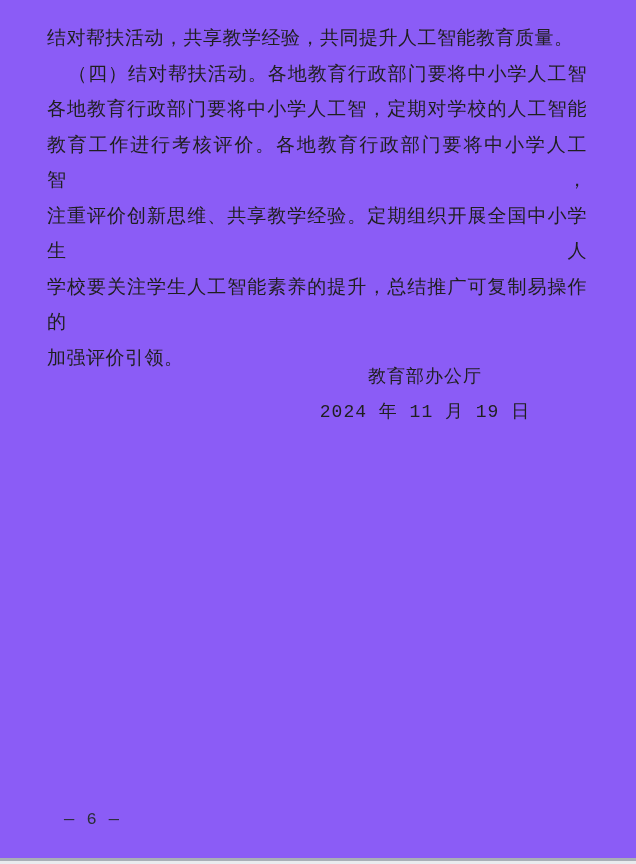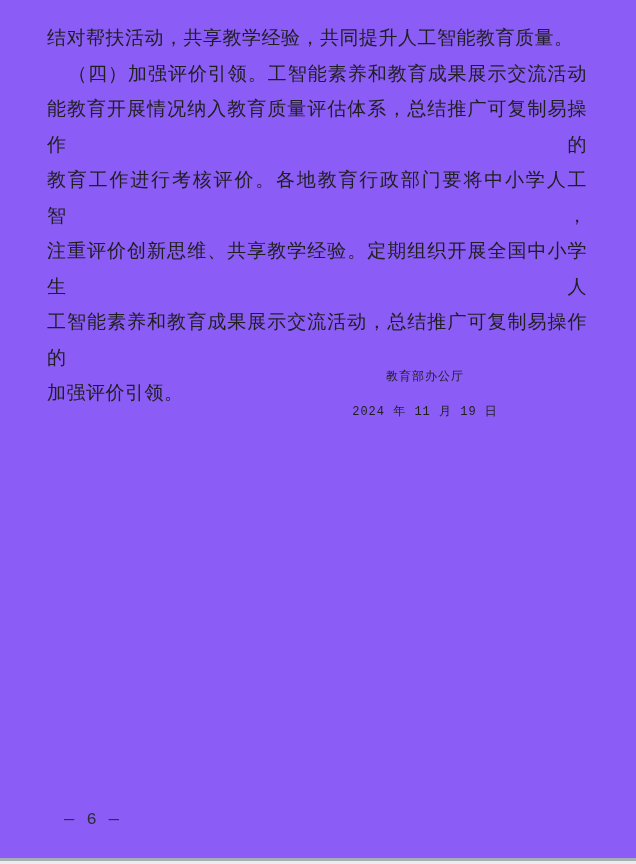--- a/index.html
+++ b/index.html
@@ -38,21 +38,21 @@
   .line.indent {
     padding-left: 21px;
   }
   
   .signature {
     position: absolute;
     left: 240px;
     top: 360px;
     width: 370px;
     text-align: center;
-    font-size: 12px;
+    font-size: 18px;
     line-height: 34.5px;
     letter-spacing: 1px;
     color: #1f1f1f;
   }
   
   .page-number {
     position: absolute;
     left: 64px;
     top: 810px;
     font-size: 17px;
@@ -76,25 +76,25 @@
     background: #e9ebee;
   }
 </style>
 </head>
 <body>
 
 <div class="page">
 
   <div class="body-text">
     <div class="line">结对帮扶活动，共享教学经验，共同提升人工智能教育质量。</div>
-    <div class="line indent just">（四）加强评价引领。工智能素养和教育成果展示交流活动</div>
-    <div class="line just">能教育开展情况纳入教育质量评估体系，总结推广可复制易操作的</div>
+    <div class="line indent just">（四）结对帮扶活动。各地教育行政部门要将中小学人工智</div>
+    <div class="line just">各地教育行政部门要将中小学人工智，定期对学校的人工智能</div>
     <div class="line just">教育工作进行考核评价。各地教育行政部门要将中小学人工智，</div>
     <div class="line just">注重评价创新思维、共享教学经验。定期组织开展全国中小学生人</div>
-    <div class="line just">工智能素养和教育成果展示交流活动，总结推广可复制易操作的</div>
+    <div class="line just">学校要关注学生人工智能素养的提升，总结推广可复制易操作的</div>
     <div class="line">加强评价引领。</div>
   </div>
 
   <div class="signature">
     <div>教育部办公厅</div>
     <div>2024 年 11 月 19 日</div>
   </div>
 
   <div class="page-number">— 6 —</div>
 

